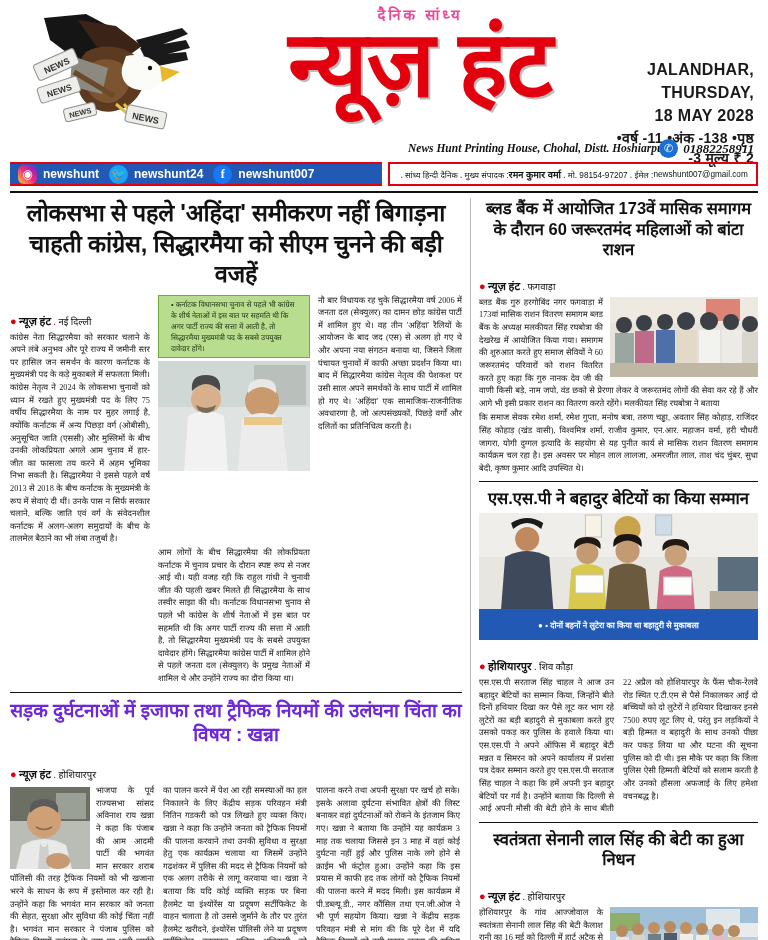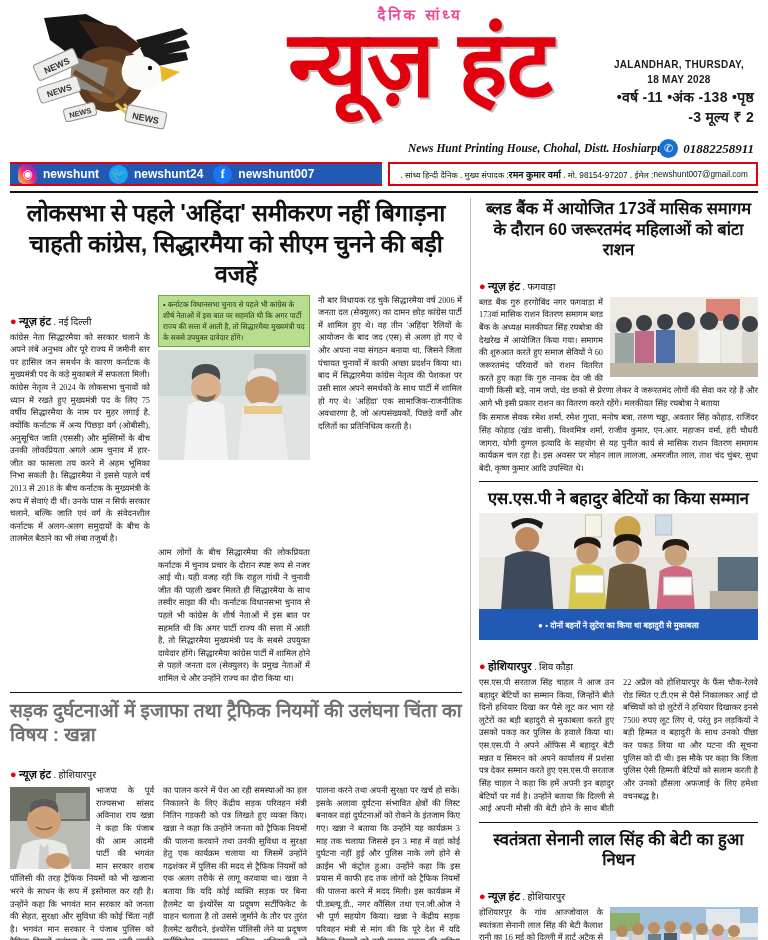--- a/index.html
+++ b/index.html
@@ -29,21 +29,21 @@
     line-height:0.92;
     color:#e2000f;
     letter-spacing:-1px;
     margin-top:-2px;
     text-shadow:2px 2px 0 #bdbdbd;
   }
 
   .mast-right{position:absolute;right:4px;top:58px;width:150px;text-align:right;
     font-family:"Liberation Sans",sans-serif;font-size:10.5px;font-weight:bold;
     color:#1a1a1a;line-height:1.45;letter-spacing:.3px;}
-  .mast-right .edline{font-size:10px;text-align:center;}
+  .mast-right .edline{font-size:16px;}
   .mast-right .volline{font-weight:bold;font-size:14px;}
 
   .mast-press{position:absolute;left:330px;top:142px;width:330px;text-align:right;
     font-family:"Liberation Serif",serif;font-style:italic;font-weight:bold;font-size:11.5px;color:#111;}
   .mast-phone{position:absolute;right:4px;top:139px;display:flex;align-items:center;gap:5px;}
   .phone-circle{width:19px;height:19px;border-radius:50%;background:#1a6fd4;
     display:flex;align-items:center;justify-content:center;color:#fff;font-size:11px;}
   .mast-phone .num{font-family:"Liberation Serif",serif;font-style:italic;font-weight:bold;font-size:13px;color:#111;}
 
   
@@ -72,21 +72,21 @@
   .content{display:flex;gap:8px;margin-top:5px;}
   .col-left{width:452px;}
   .col-right{width:294px;border-left:1px solid #b9b9b9;padding-left:8px;box-sizing:border-box;}
 
   .hl-main{
     font-family:"Liberation Sans",sans-serif;font-weight:bold;
     font-size:23.5px;line-height:1.3;color:#111;text-align:center;letter-spacing:-.2px;
   }
   .hl-sec{
     font-family:"Liberation Sans",sans-serif;font-weight:bold;
-    font-size:19px;line-height:1.3;color:#737373;
+    font-size:19px;line-height:1.3;color:#6d28d9;text-align:center;
   }
   .hl-small{
     font-family:"Liberation Sans",sans-serif;font-weight:bold;
     font-size:16.5px;line-height:1.25;color:#111;text-align:center;
   }
 
   .byline{font-family:Liberation Serif, serif;font-size:9.5px;margin:18px 0 4px 0;color:#111;}
   .byline .bdot{color:#e2000f;font-size:11px;}
   .byline b{font-size:11px;}
   .byline .place{font-size:9.5px;}
@@ -95,21 +95,21 @@
   .txt{
     font-family:"Liberation Serif",serif;
     font-size:8.3px;line-height:1.52;text-align:justify;color:#1b1b1b;
     hyphens:none;word-spacing:.2px;
   }
   .cols2{column-count:2;column-gap:9px;column-rule:none;}
 
   .greenbox{
     background:#b9dd8e;border:1px solid #6fae3c;
     font-family:"Liberation Sans",sans-serif;font-size:7.4px;line-height:1.5;
-    padding:3px 4px;color:#1b2d10;box-sizing:border-box;
+    padding:3px 12px;color:#1b2d10;box-sizing:border-box;
   }
 
   .photo{position:relative;overflow:hidden;background:#cfd6da;}
   .photo svg{display:block;width:100%;height:100%;}
   .caption-bar{
     background:#2159b5;color:#fff;text-align:center;
     font-family:"Liberation Sans",sans-serif;font-size:8px;padding:10px 3px;font-weight:bold;
   }
   .caption-bar .bdot{color:#fff;}
 

